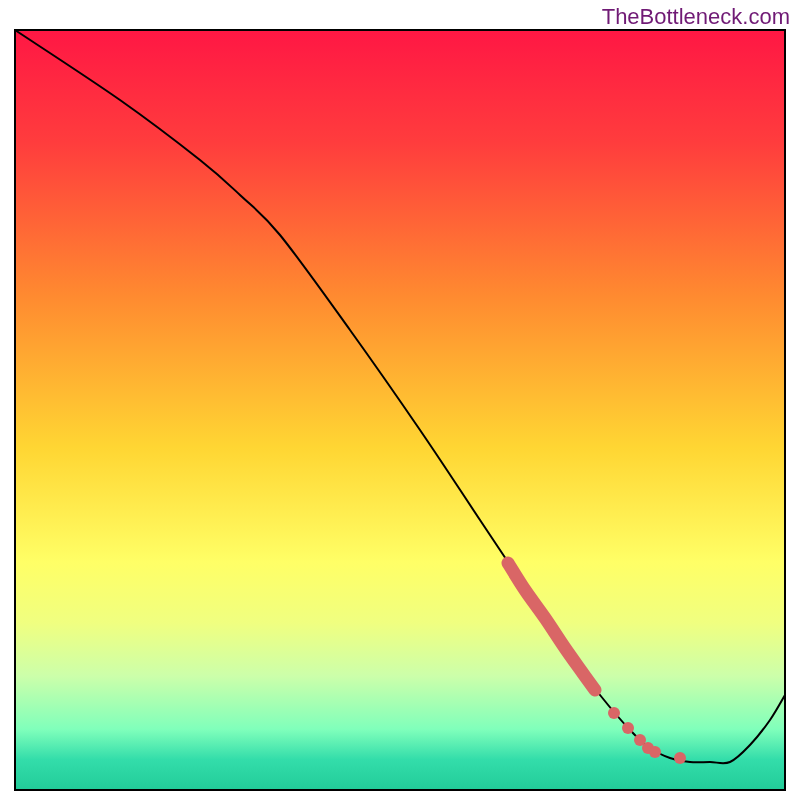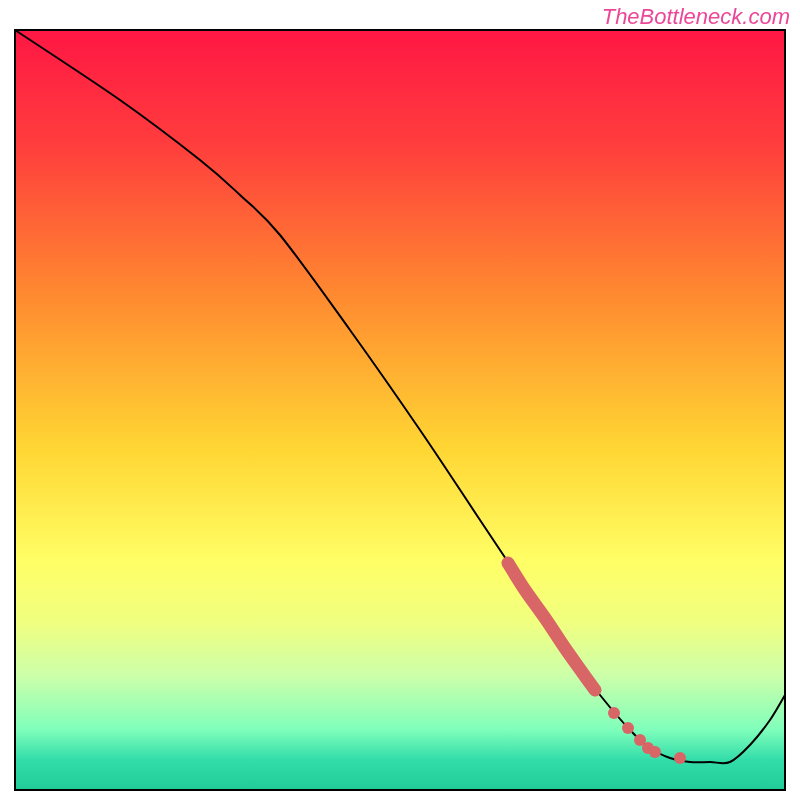--- a/index.html
+++ b/index.html
@@ -13,25 +13,24 @@
   }
   .chart-container {
     width: 800px;
     height: 800px;
     position: relative;
   }
   .watermark {
     position: absolute;
     top: 4px;
     right: 10px;
-    color: #ec4899;
+    color: #701a75;
     font-size: 22px;
     font-family: Arial, sans-serif;
     z-index: 10;
-    font-style: italic;
   }
   svg {
     display: block;
   }
 </style>
 </head>
 <body>
 
 <div class="chart-container">
   <div class="watermark">TheBottleneck.com</div>

